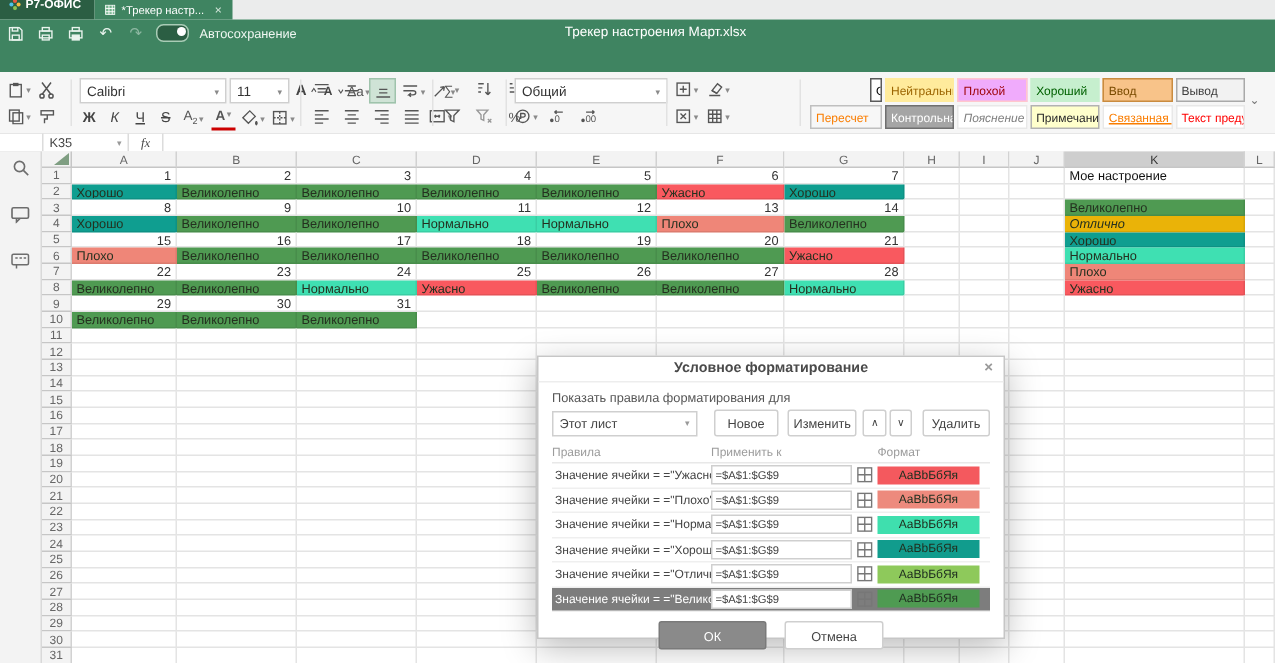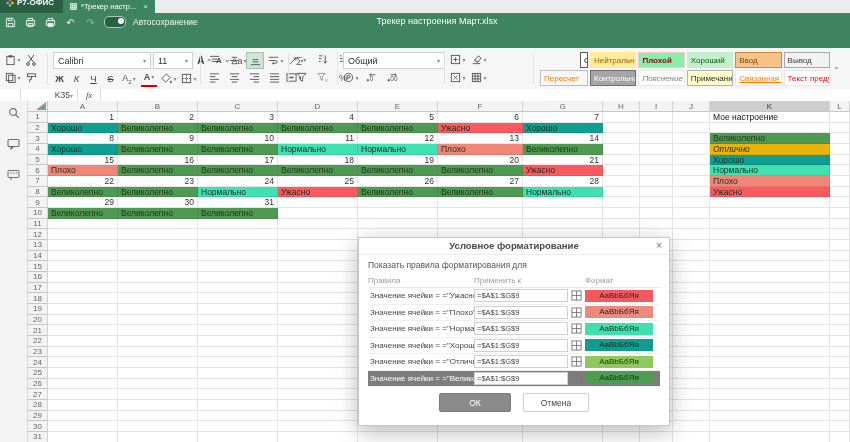--- a/index.html
+++ b/index.html
@@ -34,21 +34,21 @@
   .rgrp{position:absolute;display:flex;align-items:center;gap:2px;}
   .ltr{font-size:9.5px;font-weight:bold;width:13px;text-align:center;color:#444;}
   .ltr.it{font-style:italic;font-weight:normal;}
   .fcol{border-bottom:2px solid #c00;line-height:9px;}
   
   .gallery{position:absolute;left:540px;top:4px;width:290px;display:grid;grid-template-columns:repeat(6,1fr);grid-auto-rows:16px;gap:2px;}
   .chip{font-size:8px;display:flex;align-items:center;padding:0 3px;border:1px solid transparent;white-space:nowrap;overflow:hidden;background:#fff;}
   .gal-more{position:absolute;left:833px;top:14px;font-size:8px;color:#777;}
   
   .fbar{position:absolute;left:0;top:89px;width:850px;height:12px;background:#fff;border-bottom:1px solid #cfcfcf;display:flex;align-items:center;font-size:8.5px;color:#444;}
-  .namebox{width:48px;margin-left:20px;height:100%;display:flex;align-items:center;justify-content:flex-end;padding:0 4px;border-right:1px solid #dcdcdc;border-left:1px solid #dcdcdc;}
+  .namebox{width:48px;margin-left:28px;height:100%;display:flex;align-items:center;justify-content:space-between;padding:0 4px;border-right:1px solid #dcdcdc;border-left:1px solid #dcdcdc;}
   .namebox .car{font-size:6px;color:#999;}
   .fx{font-style:italic;font-family:"Liberation Serif",serif;padding:0 8px;border-right:1px solid #dcdcdc;height:100%;display:flex;align-items:center;}
   
   .sheet{position:absolute;left:0;top:101px;width:850px;height:341px;display:flex;}
   .rail{width:28px;background:#f3f3f3;border-right:1px solid #d9d9d9;display:flex;flex-direction:column;align-items:center;padding-top:4px;gap:13px;}
   .rail .ric{color:#6d6d6d;}
   #grid{display:grid;grid-template-rows:11px repeat(31,10.68px);background:#fff;flex:1;}
   .hc{background:#f3f3f3;border-right:1px solid #d2d2d2;border-bottom:1px solid #c6c6c6;font-size:8px;color:#666;
       display:flex;align-items:center;justify-content:center;overflow:hidden;}
   .hc.activecol{background:#cecece;color:#333;}
@@ -364,21 +364,21 @@
             <rect x="1.5" y="1.5" width="9" height="9"></rect>
             <path d="M1.5 4.5 H10.5 M4.5 1.5 V10.5 M7.5 1.5 V10.5 M1.5 7.5 H10.5"></path>
           </svg>
         </span>
     </div>
     <div class="vsep" style="left:533px;"></div>
 
     <div class="gallery" id="styles-gallery">
         <div class="chip" style="background: rgb(255, 255, 255); color: rgb(0, 0, 0); border: 1px solid rgb(90, 90, 90); margin-left: 40px;">Обычный</div>
         <div class="chip" style="background: rgb(255, 235, 156); color: rgb(156, 101, 0); border: 1px solid rgb(255, 235, 156);">Нейтральный</div>
-        <div class="chip" style="background: #86efac; color: rgb(156, 0, 6); border: 1px solid rgb(255, 199, 206); font-weight: bold;">Плохой</div>
+        <div class="chip" style="background: #f0abfc; color: rgb(156, 0, 6); border: 1px solid rgb(255, 199, 206);">Плохой</div>
         <div class="chip" style="background: rgb(198, 239, 206); color: rgb(0, 97, 0); border: 1px solid rgb(198, 239, 206);">Хороший</div>
         <div class="chip" style="background: rgb(248, 195, 137); color: rgb(122, 75, 0); border: 1px solid rgb(201, 139, 63);">Ввод</div>
         <div class="chip" style="background: rgb(242, 242, 242); color: rgb(63, 63, 63); border: 1px solid rgb(169, 169, 169);">Вывод</div>
         <div class="chip" style="background: rgb(247, 247, 247); color: rgb(250, 125, 0); border: 1px solid rgb(191, 191, 191);">Пересчет</div>
         <div class="chip" style="background: rgb(165, 165, 165); color: rgb(255, 255, 255); border: 1px solid rgb(111, 111, 111);">Контрольная ячейка</div>
         <div class="chip" style="background: rgb(255, 255, 255); color: rgb(127, 127, 127); border: 1px solid rgb(232, 232, 232); font-style: italic;">Пояснение</div>
         <div class="chip" style="background: rgb(255, 255, 204); color: rgb(43, 43, 43); border: 1px solid rgb(178, 178, 178);">Примечание</div>
         <div class="chip" style="background: rgb(255, 255, 255); color: rgb(250, 125, 0); border: 1px solid rgb(232, 232, 232); text-decoration: underline;">Связанная ячейка</div>
         <div class="chip" style="background: rgb(255, 255, 255); color: rgb(255, 0, 0); border: 1px solid rgb(232, 232, 232);">Текст предупреждения</div>
       </div>
@@ -839,20 +839,36 @@
       </div>
   </div>
 
   <div class="dlg">
     <div class="dlg-title">
       <span>Условное форматирование</span>
       <span class="dlg-close">×</span>
     </div>
     <div class="dlg-body">
       <div class="dlg-label">Показать правила форматирования для</div>
+      <div class="dlg-controls">
+        <span class="dsel">
+          <span>Этот лист</span>
+            <span class="car" style="font-size:6px;color:#999;">▾</span>
+        </span>
+        <span style="width:12px;"></span>
+        <span class="dbtn" style="width:46px;">Новое</span>
+        <span style="width:7px;"></span>
+        <span class="dbtn" style="width:48px;">Изменить</span>
+        <span style="width:5px;"></span>
+        <span class="dbtn" style="width:15px;font-size:7px;">∧</span>
+        <span style="width:2px;"></span>
+        <span class="dbtn" style="width:15px;font-size:7px;">∨</span>
+        <span style="width:7px;"></span>
+        <span class="dbtn" style="width:48px;">Удалить</span>
+      </div>
       <div class="rules-head">
         <span class="rh-rule">Правила</span>
         <span class="rh-apply">Применить к</span>
         <span class="rh-fmt">Формат</span>
       </div>
       <div id="rules-body">
           <div class="rrow">
             <div class="r-rule">Значение ячейки = ="Ужасно"</div>
             <div class="r-range">=$A$1:$G$9</div>
             <div class="r-gicon">

